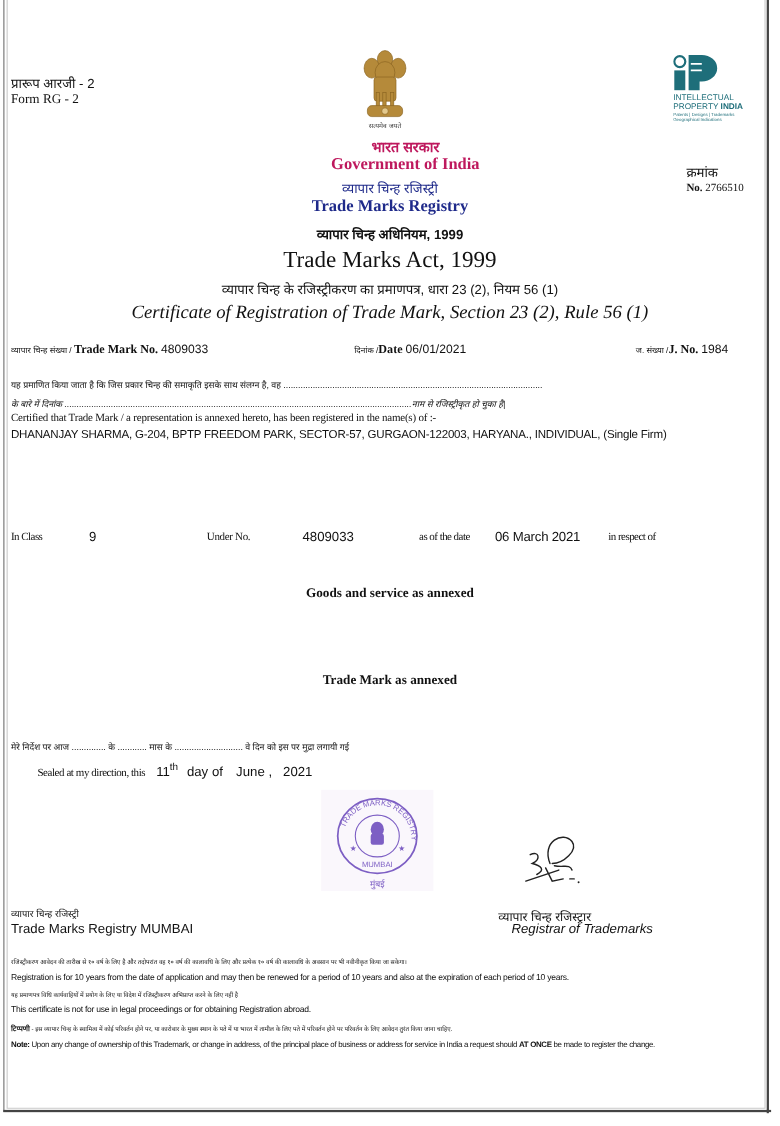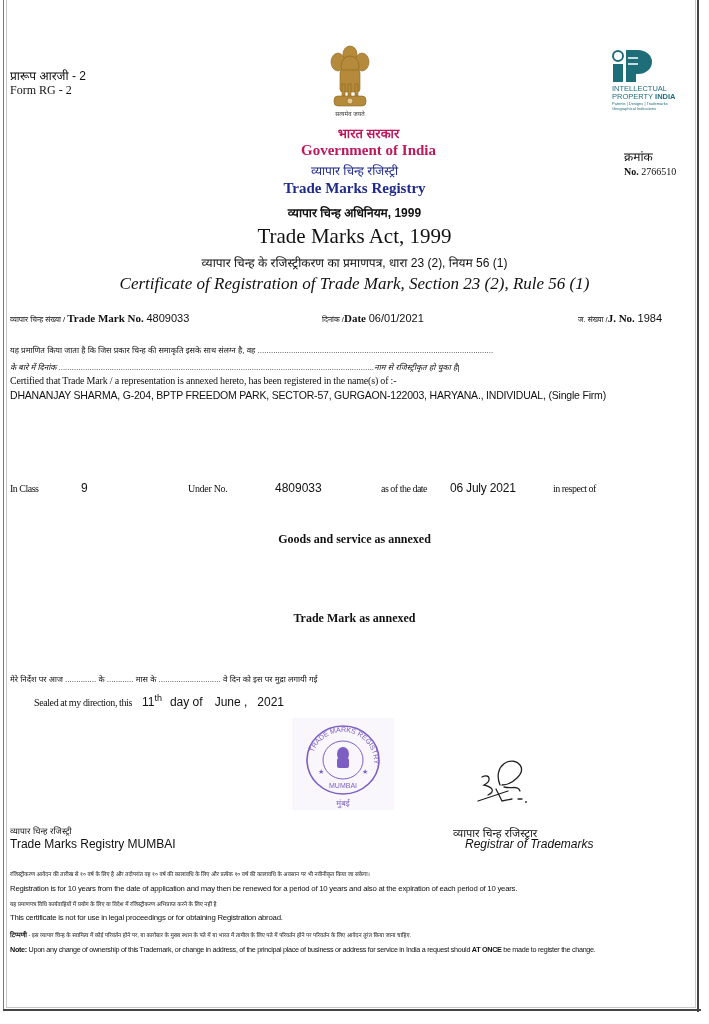--- a/index.html
+++ b/index.html
@@ -98,21 +98,21 @@
 <div class="abs sans" style="left:10px;top:344px;font-size:8px;">यह प्रमाणित किया जाता है कि जिस प्रकार चिन्ह की समाकृति इसके साथ संलग्न है, वह ..........................................................................................................</div>
 <div class="abs sans" style="left:10px;top:361px;font-size:8px;font-style:italic;">के बारे में दिनांक ..............................................................................................................................................नाम से रजिस्ट्रीकृत हो चुका है|</div>
 <div class="abs serif" style="left:10px;top:375px;font-size:10px;letter-spacing:-0.2px;">Certified that Trade Mark / a representation is annexed hereto, has been registered in the name(s) of :-</div>
 <div class="abs sans" style="left:10px;top:389px;font-size:10.5px;letter-spacing:-0.2px;">DHANANJAY SHARMA, G-204, BPTP FREEDOM PARK, SECTOR-57, GURGAON-122003, HARYANA., INDIVIDUAL, (Single Firm)</div>
 
 <div class="abs serif" style="left:10px;top:483px;font-size:10px;letter-spacing:-0.5px;">In Class</div>
 <div class="abs sans" style="left:81px;top:481px;font-size:12px;">9</div>
 <div class="abs serif" style="left:188px;top:483px;font-size:10px;letter-spacing:-0.3px;">Under No.</div>
 <div class="abs sans" style="left:275px;top:481px;font-size:12px;">4809033</div>
 <div class="abs serif" style="left:381px;top:483px;font-size:10px;letter-spacing:-0.5px;">as of the date</div>
-<div class="abs sans" style="left:450px;top:481px;font-size:12px;letter-spacing:-0.2px;">06 July 2021</div>
+<div class="abs sans" style="left:450px;top:481px;font-size:12px;letter-spacing:-0.2px;">06 March 2021</div>
 <div class="abs serif" style="left:553px;top:483px;font-size:10px;letter-spacing:-0.5px;">in respect of</div>
 
 <div class="abs center serif bold" style="top:532px;font-size:12px;">Goods and service as annexed</div>
 <div class="abs center serif bold" style="top:611px;font-size:12px;">Trade Mark as annexed</div>
 
 <div class="abs sans" style="left:10px;top:673px;font-size:8px;text-align:center;">मेरे निर्देश पर आज .............. के ............ मास के ............................ वे दिन को इस पर मुद्रा लगायी गई</div>
 <div class="abs" style="left:10px;top:692px;">
   <span class="serif" style="font-size:10px;letter-spacing:-0.4px;margin-left:24px;">Sealed at my direction, this</span>
   <span class="sans" style="font-size:12px;margin-left:6px;"><span>11</span><sup>th</sup></span>
   <span class="sans" style="font-size:12px;margin-left:4px;">day of</span>

